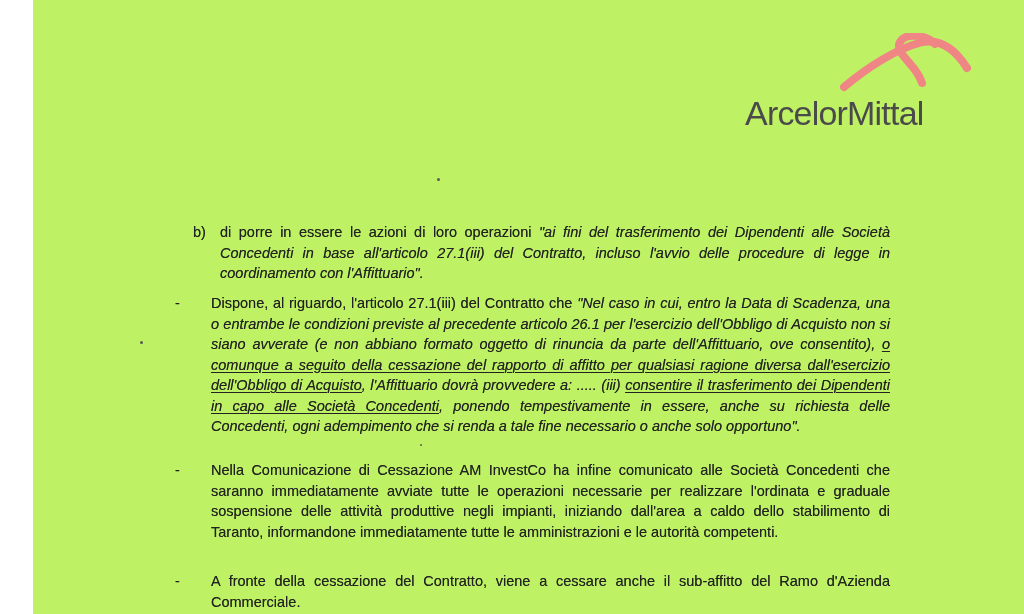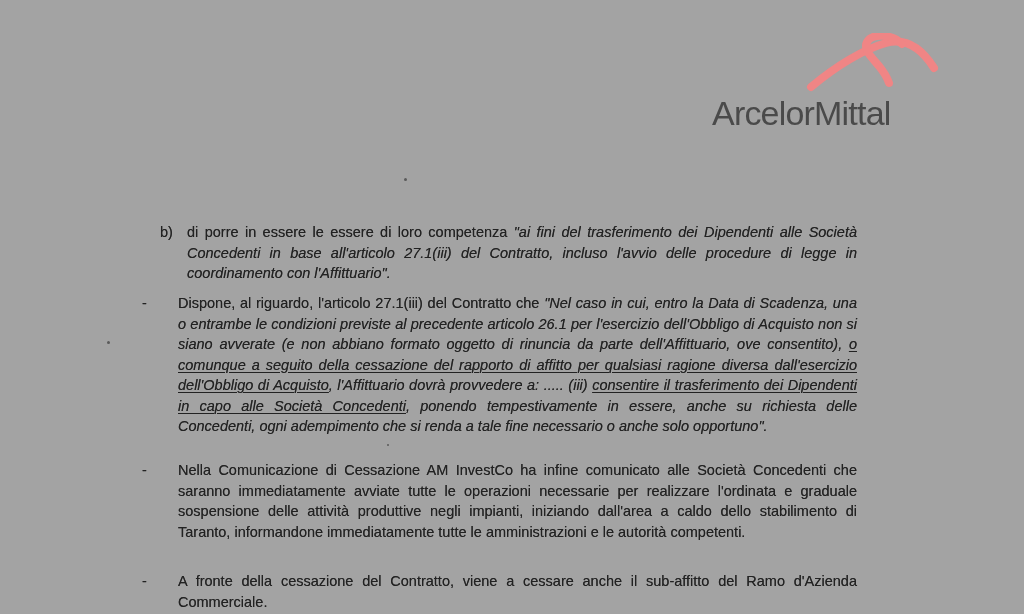--- a/index.html
+++ b/index.html
@@ -3,21 +3,21 @@
 <meta charset="utf-8">
 <style>
   html,body{margin:0;padding:0;}
   body{
     width:1024px;height:614px;
     background:#ffffff;
     font-family:"Liberation Sans","DejaVu Sans",sans-serif;
     position:relative;
     overflow:hidden;
   }
-  .page{position:absolute;inset:0;background:#a3a3a3;}
+  .page{position:absolute;inset:0;background:#bef264;margin-left:33px;}
 
   
   .logo{position:absolute;left:700px;top:30px;width:250px;height:110px;}
   .swoosh{position:absolute;left:106px;top:3px;width:134px;height:62px;}
   .swoosh path{fill:none;stroke-width:8;stroke-linecap:round;}
   .logo-text{
     position:absolute;left:12px;top:64px;
     font-size:34px;letter-spacing:-0.8px;
     color:#4a4a4a;white-space:nowrap;
   }
@@ -59,21 +59,21 @@
       <path d="M5 54 C30 33, 58 16, 80 10 C98 5, 114 13, 128 35" stroke="#f08585"></path>
       <path d="M96 11 C86 1, 66 0, 61 9 C57 16, 65 24, 73 33 C77 38, 81 44, 83 50" stroke="#f08585"></path>
     </svg>
     <div class="logo-text">ArcelorMittal</div>
   </header>
 
   <main>
 
     <div class="para para-b">
       <span class="marker">b)</span>
-      <div class="ptext"><span>di porre in essere le essere di loro competenza </span><span class="it">"ai fini del trasferimento dei Dipendenti alle Società Concedenti in base all'articolo 27.1(iii) del Contratto, incluso l'avvio delle procedure di legge in coordinamento con l'Affittuario".</span></div>
+      <div class="ptext"><span>di porre in essere le azioni di loro operazioni </span><span class="it">"ai fini del trasferimento dei Dipendenti alle Società Concedenti in base all'articolo 27.1(iii) del Contratto, incluso l'avvio delle procedure di legge in coordinamento con l'Affittuario".</span></div>
     </div>
 
     <div class="para para-1">
       <span class="marker">-</span>
       <div class="ptext"><span>Dispone, al riguardo, l'articolo 27.1(iii) del Contratto che </span><span class="it">"Nel caso in cui, entro la Data di Scadenza, una o entrambe le condizioni previste al precedente articolo 26.1 per l'esercizio dell'Obbligo di Acquisto non si siano avverate (e non abbiano formato oggetto di rinuncia da parte dell'Affittuario, ove consentito), </span><span class="it ul">o comunque a seguito della cessazione del rapporto di affitto per qualsiasi ragione diversa dall'esercizio dell'Obbligo di Acquisto</span><span class="it">, l'Affittuario dovrà provvedere a: ..... (iii) </span><span class="it ul">consentire il trasferimento dei Dipendenti in capo alle Società Concedenti</span><span class="it">, ponendo tempestivamente in essere, anche su richiesta delle Concedenti, ogni adempimento che si renda a tale fine necessario o anche solo opportuno".</span></div>
     </div>
 
     <div class="para para-2">
       <span class="marker">-</span>
       <div class="ptext"><span>Nella Comunicazione di Cessazione AM InvestCo ha infine comunicato alle Società Concedenti che saranno immediatamente avviate tutte le operazioni necessarie per realizzare l'ordinata e graduale sospensione delle attività produttive negli impianti, iniziando dall'area a caldo dello stabilimento di Taranto, informandone immediatamente tutte le amministrazioni e le autorità competenti.</span></div>

